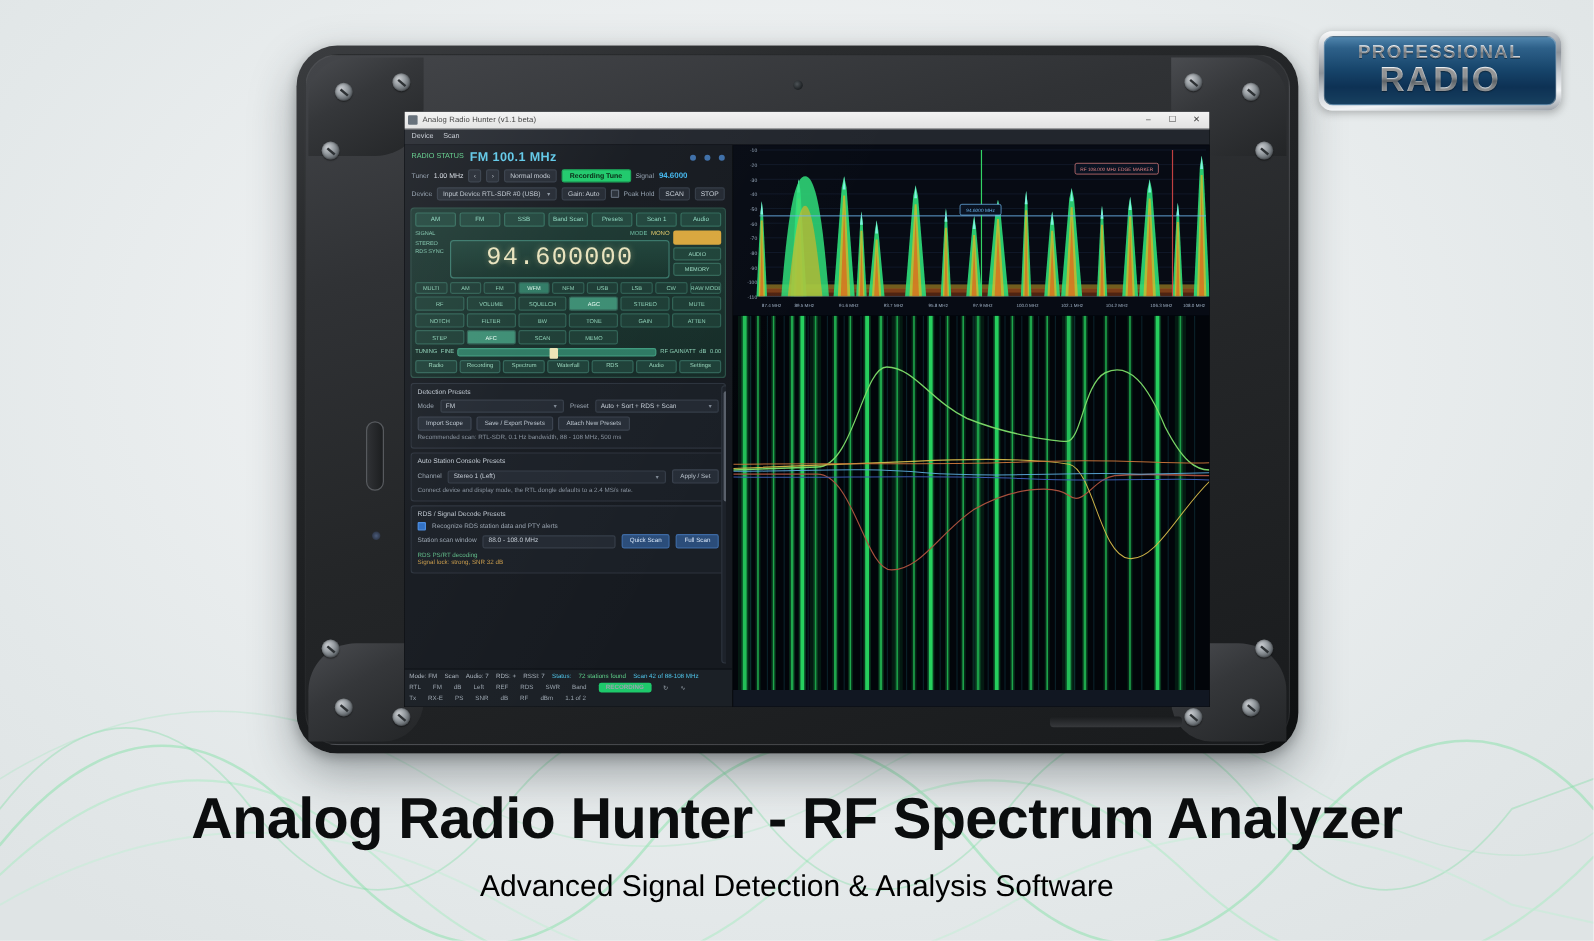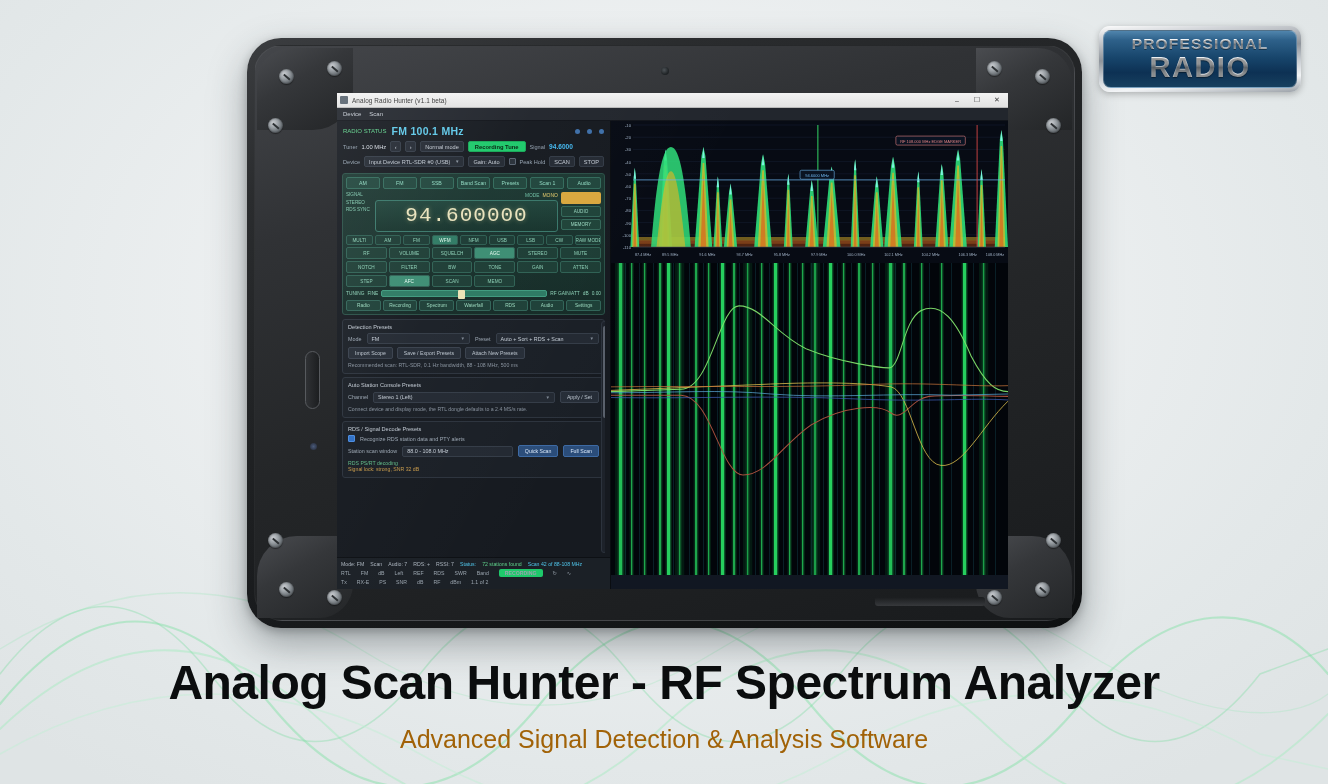--- a/index.html
+++ b/index.html
@@ -725,17 +725,17 @@
             <div class="wf-bottom"></div>
           </div>
         </div>
       </div>
       <div class="screen-glare"></div>
     </div>
   </div>
 </div>
 
 <div style="position:absolute;left:0;top:655px;width:1328px;text-align:center;z-index:5">
-  <div style="font-size:48px;font-weight:bold;color:#0b0d0e;letter-spacing:-.5px;font-family:'Liberation Sans',sans-serif;">Analog Scan Hunter - RF Spectrum Analyzer</div>
+  <div style="font-size:48px;font-weight:bold;color:#0b0d0e;letter-spacing:-.5px;font-family:'Liberation Sans',sans-serif;">Analog Radio Hunter - RF Spectrum Analyzer</div>
 </div>
 <div style="position:absolute;left:0;top:725px;width:1328px;text-align:center;z-index:5">
-  <div style="font-size:25px;color:#a16207;font-family:'Liberation Sans',sans-serif;">Advanced Signal Detection &amp; Analysis Software</div>
+  <div style="font-size:25px;color:#000000;font-family:'Liberation Sans',sans-serif;">Advanced Signal Detection &amp; Analysis Software</div>
 </div>
 
 </body></html>

